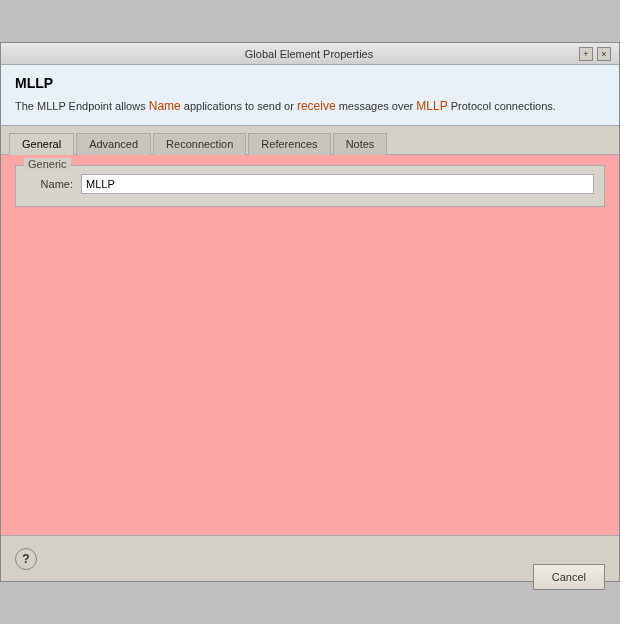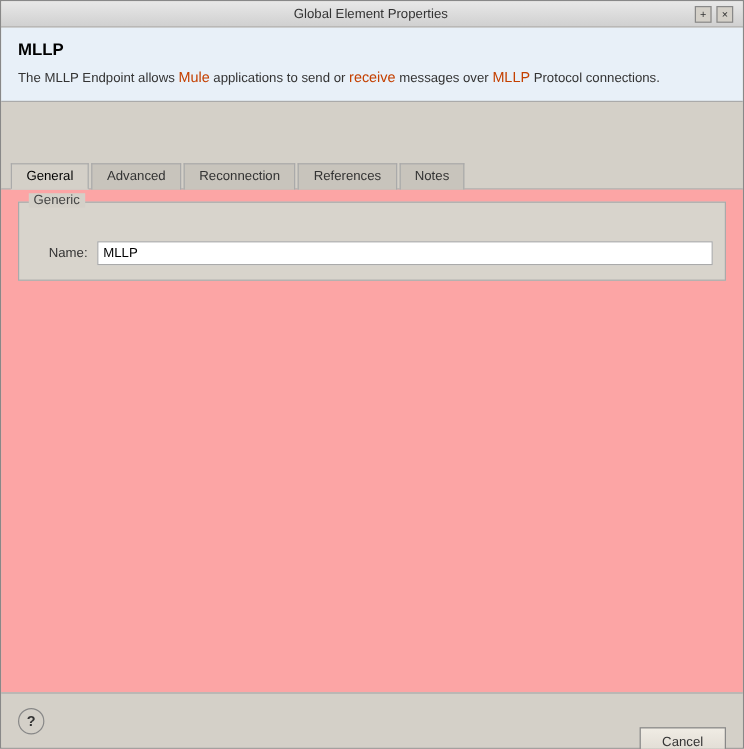--- a/index.html
+++ b/index.html
@@ -9,21 +9,21 @@
       display: flex;
       justify-content: center;
       align-items: center;
       width: 620px;
       height: 624px;
       overflow: hidden;
     }
 
     .dialog {
       width: 620px;
-      height: 624px;
+      height: 540px;
       background: #d4d0c8;
       border: 1px solid #888;
       display: flex;
       flex-direction: column;
     }
 
     .title-bar {
       background: linear-gradient(to bottom, #e8e8e8, #d0d0d0);
       padding: 4px 8px;
       display: flex;
@@ -88,21 +88,20 @@
     .tab {
       padding: 4px 12px;
       font-size: 11px;
       cursor: pointer;
       background: #c8c4bc;
       border: 1px solid #aaa;
       border-bottom: none;
       color: #333;
       position: relative;
       bottom: -1px;
-      margin-top: 44px;
     }
 
     .tab.active {
       background: #d4d0c8;
       border-bottom: 1px solid #d4d0c8;
       color: #000;
       font-weight: normal;
       z-index: 1;
     }
 
@@ -127,21 +126,21 @@
       left: 8px;
       background: #d4d0c8;
       padding: 0 4px;
       font-size: 11px;
       color: #444;
     }
 
     .form-row {
       display: flex;
       align-items: center;
-      margin-top: 24px;
+      margin-top: 0;
     }
 
     .form-label {
       width: 55px;
       text-align: right;
       padding-right: 8px;
       font-size: 11px;
       color: #333;
     }
 
@@ -217,21 +216,21 @@
     <span class="title-bar-text">Global Element Properties</span>
     <div class="title-bar-buttons">
       <div class="title-btn">+</div>
       <div class="title-btn">×</div>
     </div>
   </div>
 
   <div class="dialog-header">
     <h2>MLLP</h2>
     <p>
-      The MLLP Endpoint allows <span style="color:#c44000;">Mule</span> applications to send or <span style="color:#c44000;">receive</span> messages over <span style="color:#c44000;">MLLP</span> Protocol connections.
+      The MLLP Endpoint allows <span style="color:#c44000;">Name</span> applications to send or <span style="color:#c44000;">receive</span> messages over <span style="color:#c44000;">MLLP</span> Protocol connections.
     </p>
   </div>
 
   <div class="tab-bar">
     <div class="tab active">General</div>
     <div class="tab">Advanced</div>
     <div class="tab">Reconnection</div>
     <div class="tab">References</div>
     <div class="tab">Notes</div>
   </div>

